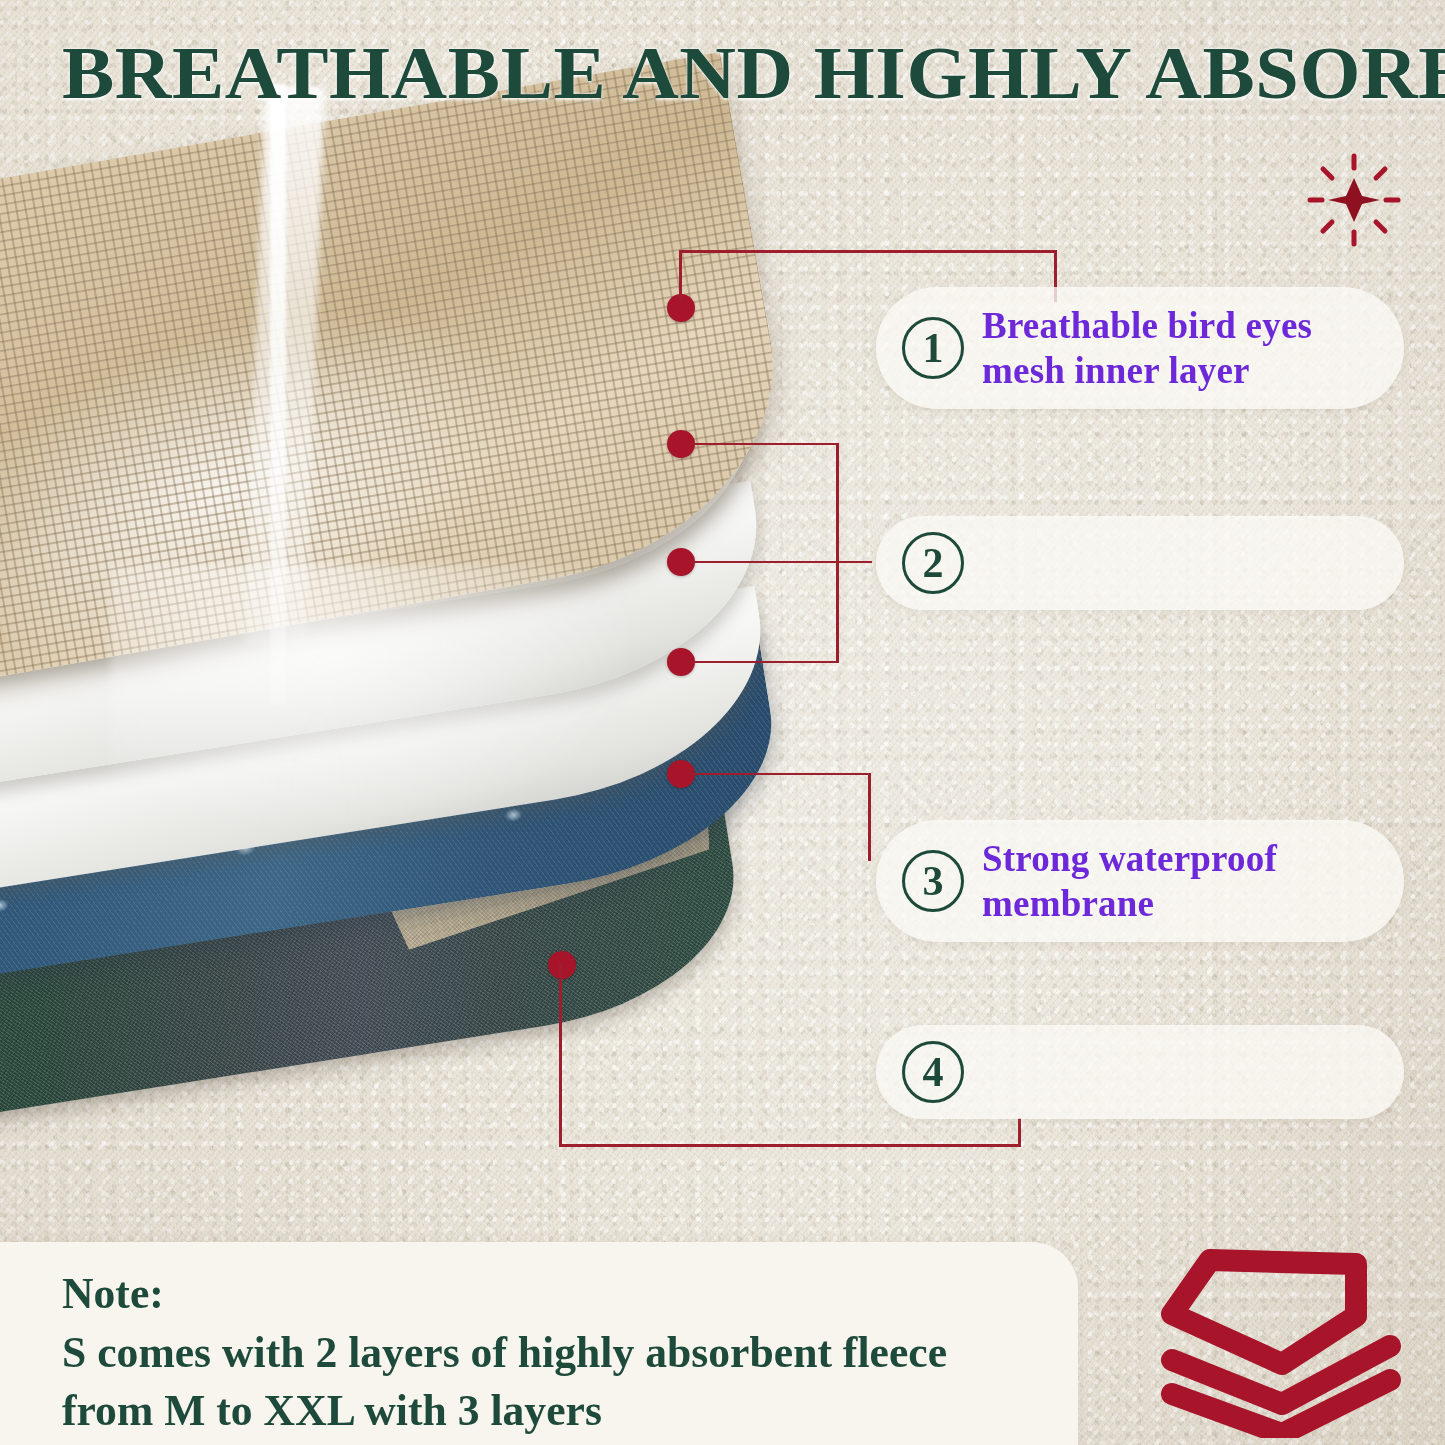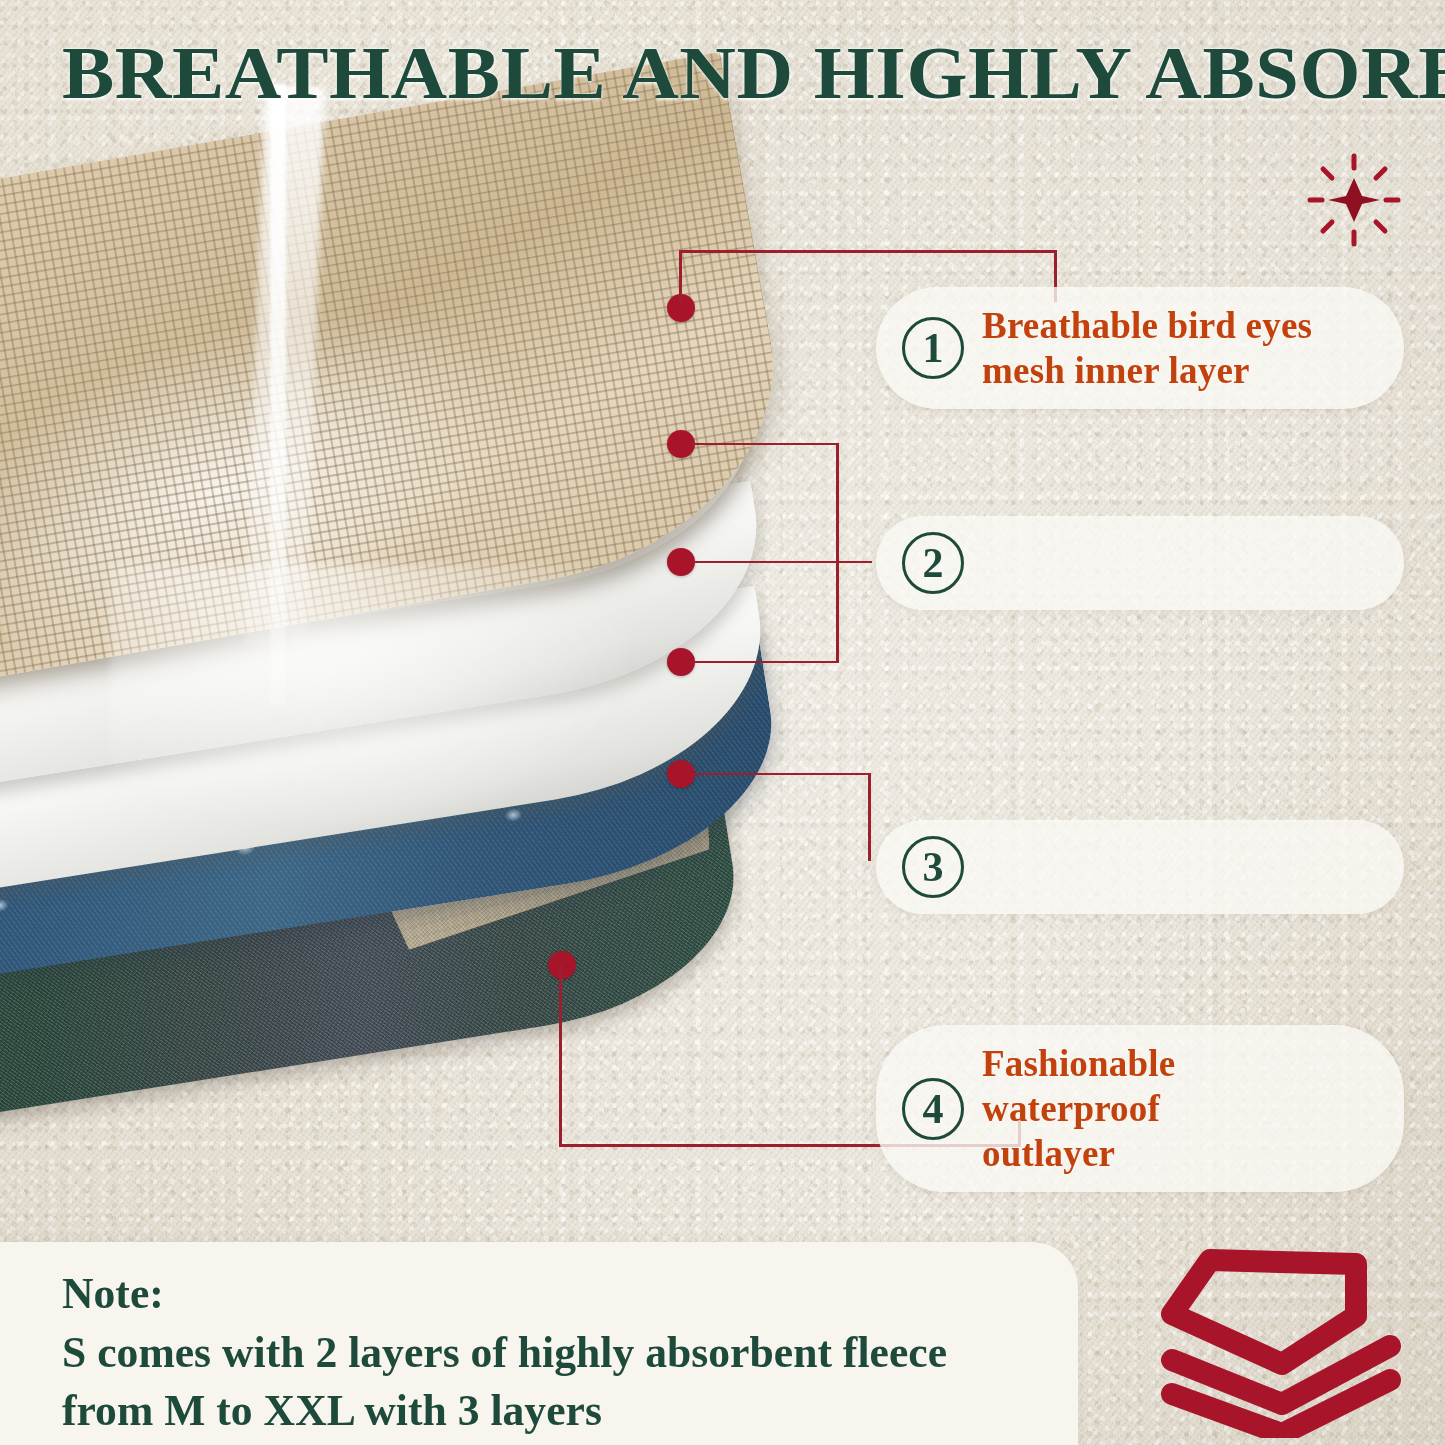--- a/index.html
+++ b/index.html
@@ -182,21 +182,21 @@
     box-shadow:0 2px 10px rgba(150,135,110,.18);
   }
   .numcircle{
     flex:0 0 auto;width:62px;height:62px;border-radius:50%;
     border:3px solid #1e4a3b;
     display:flex;align-items:center;justify-content:center;
     color:#1e4a3b;font-family:"Liberation Serif",serif;font-weight:700;font-size:42px;
     line-height:1;
   }
   .ptext{
-    color:#c2410c;font-family:"Liberation Serif",serif;font-weight:700;
+    color:#6d28d9;font-family:"Liberation Serif",serif;font-weight:700;
     font-size:37px;line-height:1.22;white-space:pre-line;letter-spacing:.2px;
   }
 
   
   .note-panel{
     position:absolute;left:-40px;top:1242px;width:1118px;height:250px;
     background:#f7f5ee;
     border-radius:0 46px 0 0;
     box-shadow:0 -2px 12px rgba(150,135,110,.12);
   }
@@ -279,26 +279,26 @@
     <div class="ptext">Breathable bird eyes
 mesh inner layer</div>
   </div>
 
   <div class="pill" style="left:876px;top:516px;width:528px;">
     <div class="numcircle">2</div>
   </div>
 
   <div class="pill" style="left:876px;top:820px;width:528px;">
     <div class="numcircle">3</div>
+    <div class="ptext">Strong waterproof
+membrane</div>
   </div>
 
   <div class="pill" style="left:876px;top:1025px;width:528px;">
     <div class="numcircle">4</div>
-    <div class="ptext">Fashionable waterproof
-outlayer</div>
   </div>
 
   <div class="note-panel"></div>
   <div class="note-text">Note:
 S comes with 2 layers of highly absorbent fleece
 from M to XXL with 3 layers</div>
 
   <svg class="layers-icon" viewBox="0 0 250 196">
     <g fill="none" stroke="#a8152a" stroke-width="22" stroke-linecap="round" stroke-linejoin="round">
       <path d="M52 18 L198 22 L198 74 L124 122 L14 72 Z"></path>

